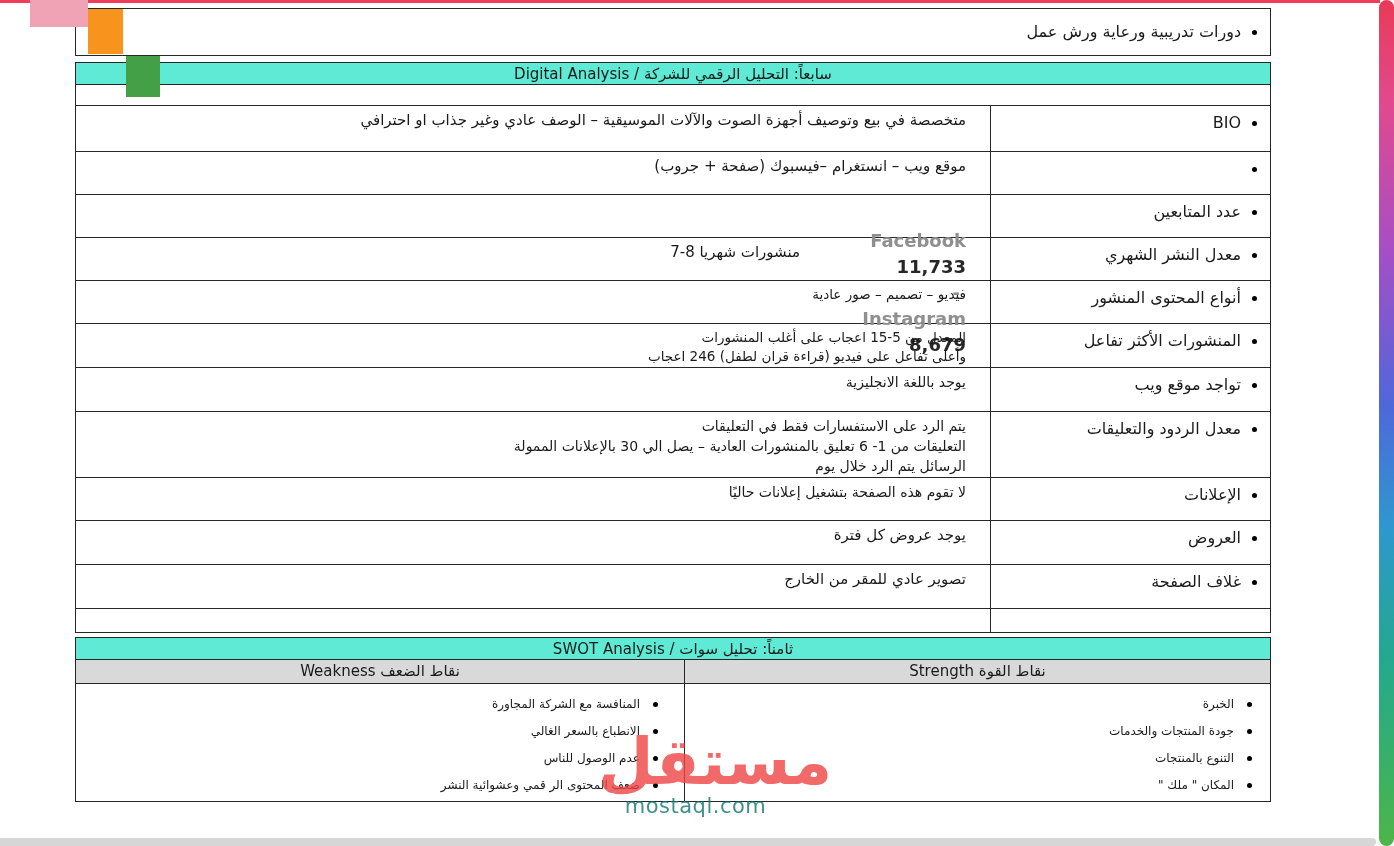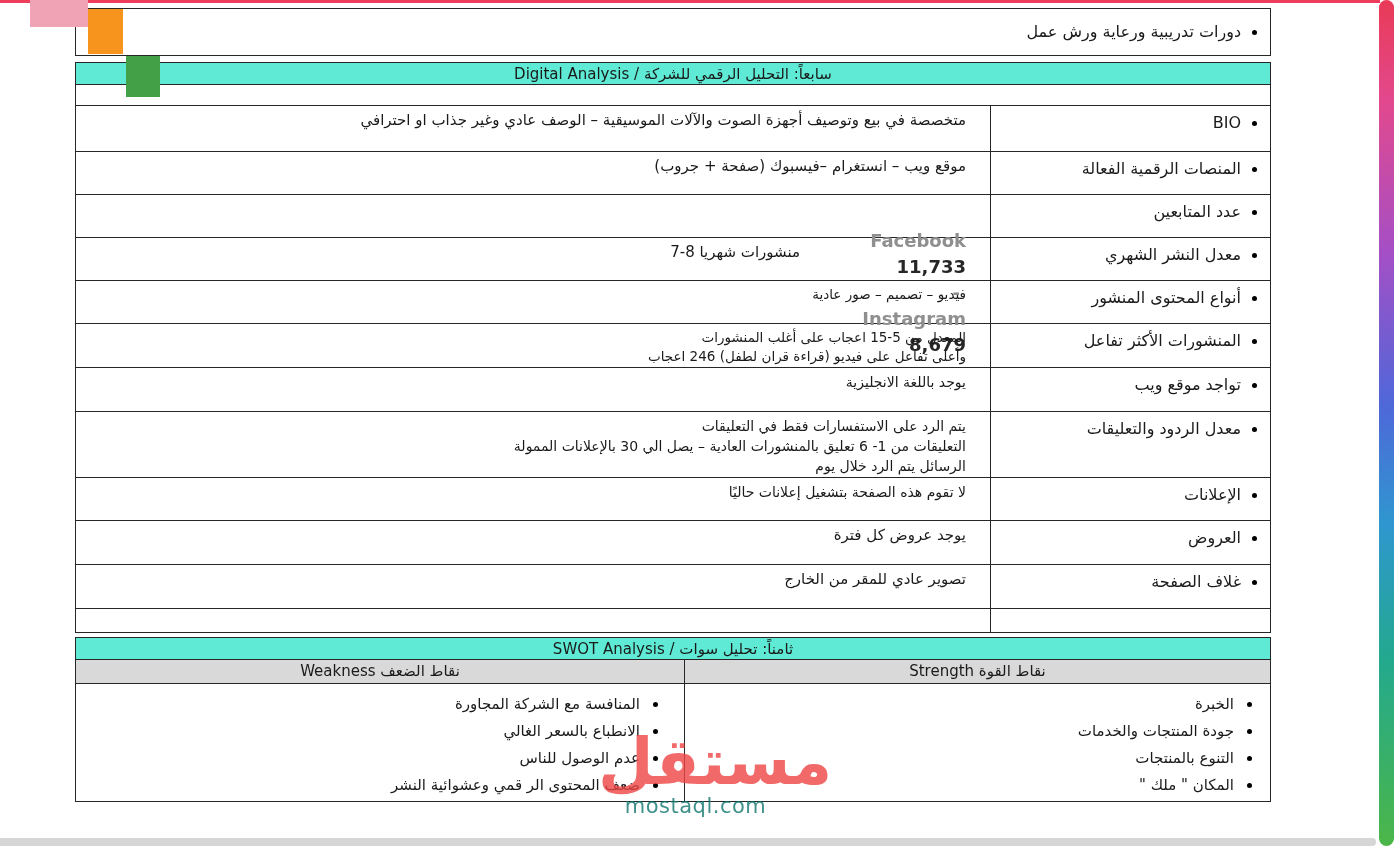--- a/index.html
+++ b/index.html
@@ -49,21 +49,21 @@
   .followers .n { color:#262626; margin-left:6px; }
   .followers .sep { margin:0 6px 0 14px; }
 
   
   .swot-heads { display:flex; background:#D9D9D9; height:23px; line-height:23px; font-size:15px; text-align:center; }
   .sh-strength { width:586px; border-left:1px solid #262626; }
   .sh-weak { flex:1; }
   .swot-body { display:flex; border-top:1px solid #262626; height:118px; }
   .cell-strength { width:586px; border-left:1px solid #262626; padding:7px 18px; }
   .cell-weak { flex:1; padding:7px 26px; }
-  .sitem { display:flex; gap:13px; line-height:27px; font-size:15px; }
+  .sitem { display:flex; gap:13px; line-height:27px; font-size:12px; }
   .sitem .bullet { margin-top:11px; }
 
   
   .watermark { position:absolute; left:598px; top:730px; width:195px; text-align:center; z-index:5; opacity:.8; pointer-events:none; }
   .wm-ar { font-size:64px; font-weight:bold; line-height:64px; color:#ef4444; }
   .wm-domain { font-size:21px; letter-spacing:.5px; color:#0f766e; }
 </style>
 </head>
 <body>
 
@@ -98,21 +98,20 @@
         <div class="lbl">
           <span class="bullet"></span>
           <span>BIO</span>
         </div>
         <div class="cnt">متخصصة في بيع وتوصيف أجهزة الصوت والآلات الموسيقية – الوصف عادي وغير جذاب او احترافي</div>
       </div>
 
       <div class="arow" style="height:43px">
         <div class="lbl">
           <span class="bullet"></span>
-          <span>المنصات الرقمية الفعالة</span>
         </div>
         <div class="cnt">موقع ويب – انستغرام –فيسبوك (صفحة + جروب)</div>
       </div>
 
       <div class="arow" style="height:43px">
         <div class="lbl">
           <span class="bullet"></span>
           <span>عدد المتابعين</span>
         </div>
         <div class="cnt followers">

